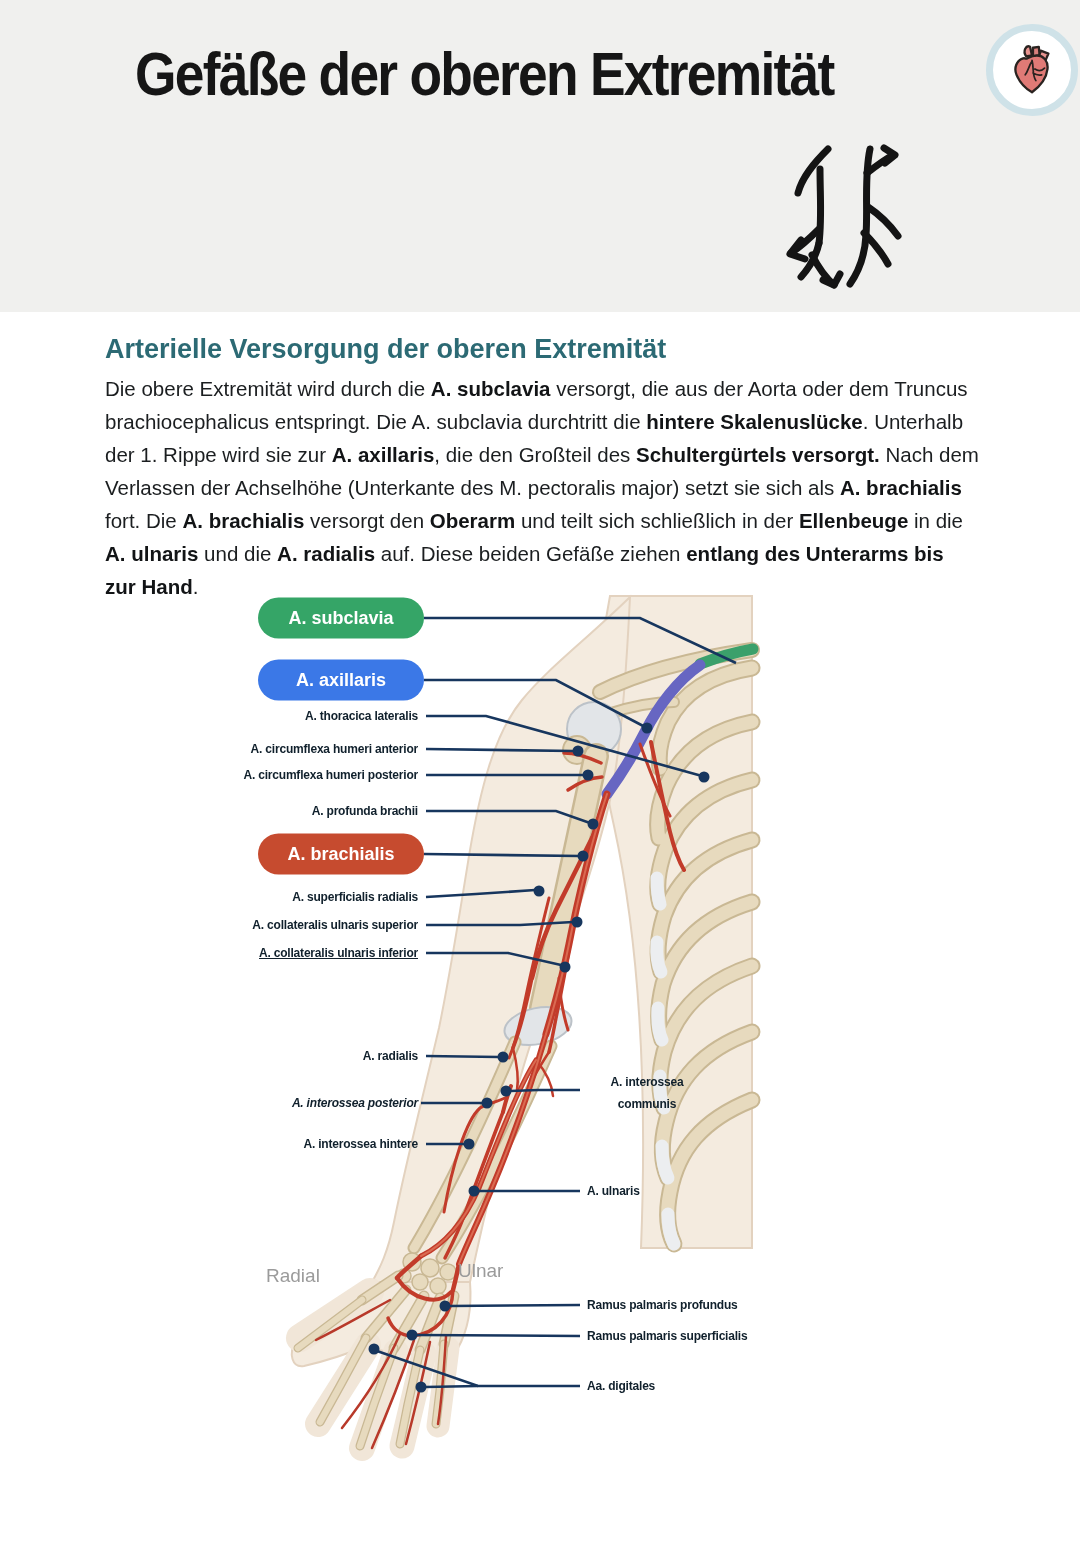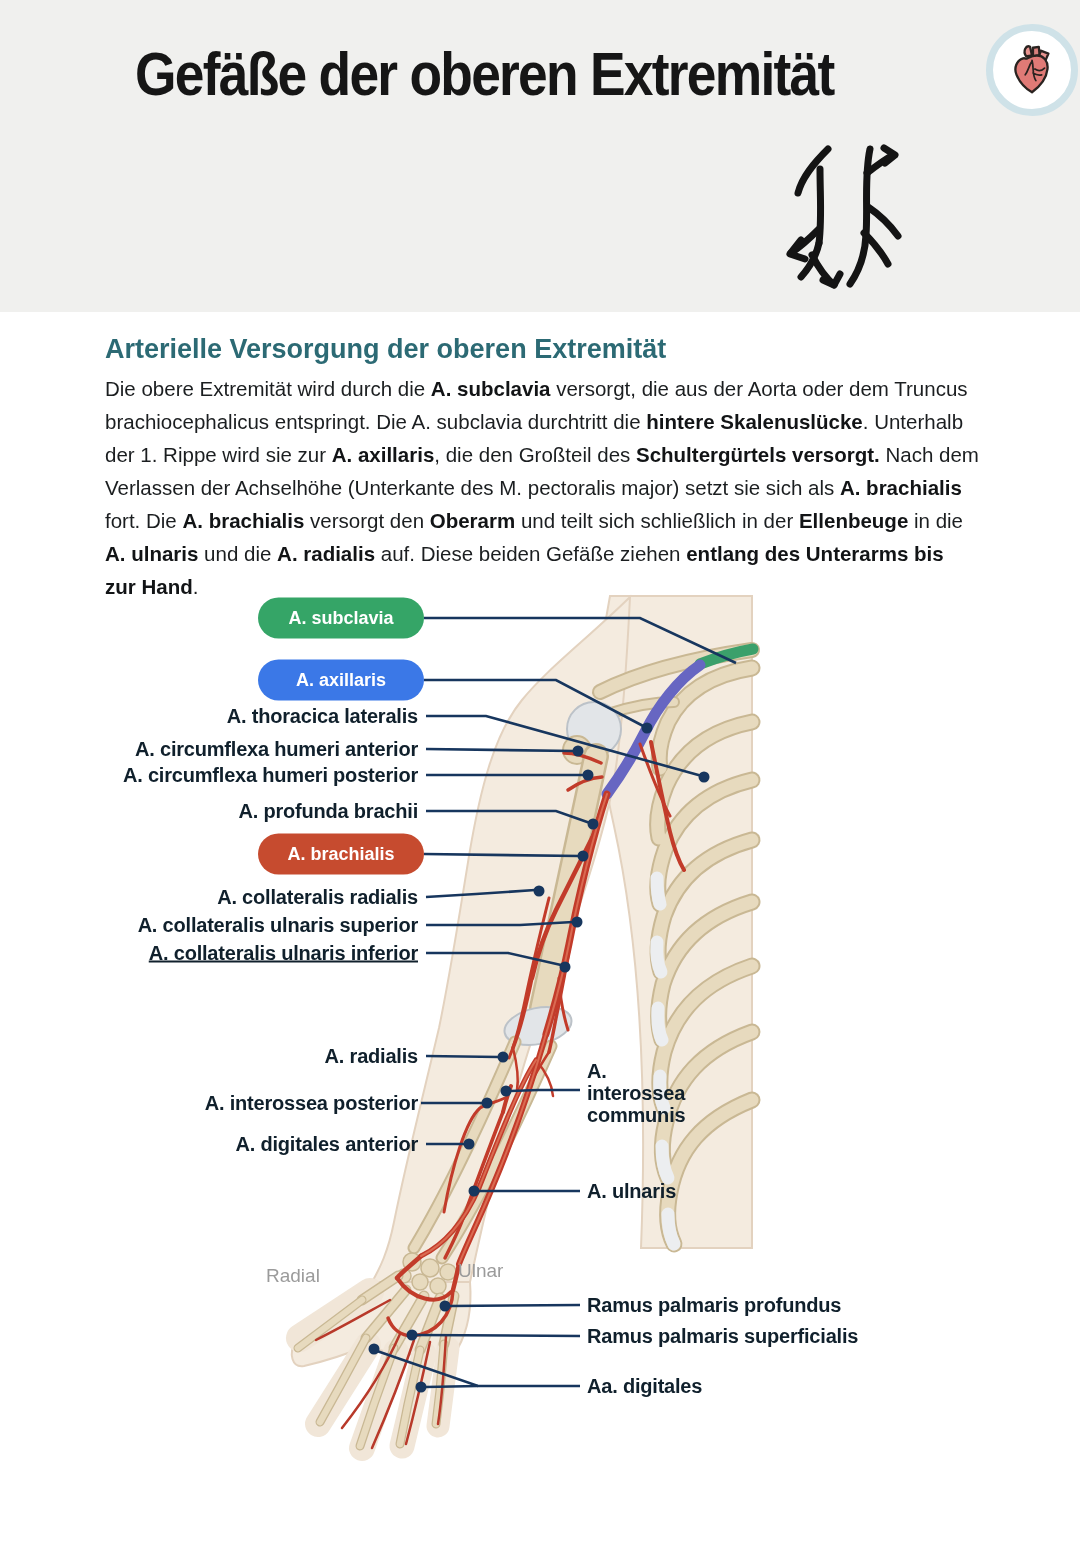--- a/index.html
+++ b/index.html
@@ -24,21 +24,21 @@
   #body-paragraph b{font-weight:bold;color:#121416;}
 
   
   #arm-art,#leader-svg{position:absolute;left:0;top:0;width:1080px;height:1560px;pointer-events:none;}
   #arm-art{z-index:1;}
   #leader-svg{z-index:2;}
   #diagram-labels{position:absolute;left:0;top:0;width:1080px;height:1560px;z-index:3;pointer-events:none;}
   .leader{fill:none;stroke:var(--leader-navy);stroke-width:2.6px;}
   .ldot{fill:var(--leader-navy);}
   .dlabel{position:absolute;transform:translateY(-50%);}
-  .plain{font-weight:bold;font-size:20px;color:var(--label-dark);white-space:nowrap;letter-spacing:-0.2px;}
+  .plain{font-weight:bold;font-size:12px;color:var(--label-dark);white-space:nowrap;letter-spacing:-0.2px;}
   .wrap{white-space:normal;width:120px;line-height:22px;}
   .pill{width:166px;height:41px;border-radius:21px;color:#ffffff;font-weight:bold;font-size:18px;
         display:flex;align-items:center;justify-content:center;white-space:nowrap;}
   .pill-green{background:var(--pill-green);}
   .pill-blue{background:var(--pill-blue);}
   .pill-red{background:var(--pill-red);}
   .landmark{font-size:19px;font-weight:normal;color:var(--landmark-gray);white-space:nowrap;}
 
   
   #footer{position:absolute;left:0;top:1496px;width:1080px;height:64px;background:var(--footer-bg);}
@@ -279,27 +279,27 @@
     </svg>
 
   <div id="diagram-labels">
       <div class="dlabel pill pill-green" style="left: 258px; top: 618px;">A. subclavia</div>
       <div class="dlabel pill pill-blue" style="left: 258px; top: 680px;">A. axillaris</div>
       <div class="dlabel plain" style="right: 662px; top: 716px;">A. thoracica lateralis</div>
       <div class="dlabel plain" style="right: 662px; top: 749px;">A. circumflexa humeri anterior</div>
       <div class="dlabel plain" style="right: 662px; top: 775px; text-align: right;">A. circumflexa humeri posterior</div>
       <div class="dlabel plain" style="right: 662px; top: 811px;">A. profunda brachii</div>
       <div class="dlabel pill pill-red" style="left: 258px; top: 854px;">A. brachialis</div>
-      <div class="dlabel plain" style="right: 662px; top: 897px;">A. collateralis radialis</div>
+      <div class="dlabel plain" style="right: 662px; top: 897px;">A. superficialis radialis</div>
       <div class="dlabel plain" style="right: 662px; top: 925px;">A. collateralis ulnaris superior</div>
       <div class="dlabel plain" style="right: 662px; top: 953px; text-decoration: underline;">A. collateralis ulnaris inferior</div>
       <div class="dlabel plain" style="right: 662px; top: 1056px;">A. radialis</div>
-      <div class="dlabel plain" style="right: 662px; top: 1103px;">A. interossea posterior</div>
-      <div class="dlabel plain" style="right: 662px; top: 1144px;">A. digitales anterior</div>
-      <div class="dlabel plain wrap" style="left: 587px; top: 1093px;">A. interossea communis</div>
+      <div class="dlabel plain" style="right: 662px; top: 1103px; font-style: italic;">A. interossea posterior</div>
+      <div class="dlabel plain" style="right: 662px; top: 1144px;">A. interossea hintere</div>
+      <div class="dlabel plain wrap" style="left: 587px; top: 1093px; text-align: center;">A. interossea communis</div>
       <div class="dlabel plain" style="left: 587px; top: 1191px;">A. ulnaris</div>
       <div class="dlabel landmark" style="left: 266px; top: 1276px;">Radial</div>
       <div class="dlabel landmark" style="left: 458px; top: 1271px;">Ulnar</div>
       <div class="dlabel plain" style="left: 587px; top: 1305px;">Ramus palmaris profundus</div>
       <div class="dlabel plain" style="left: 587px; top: 1336px; text-align: right;">Ramus palmaris superficialis</div>
       <div class="dlabel plain" style="left: 587px; top: 1386px;">Aa. digitales</div>
     </div>
 
 
 </div>

